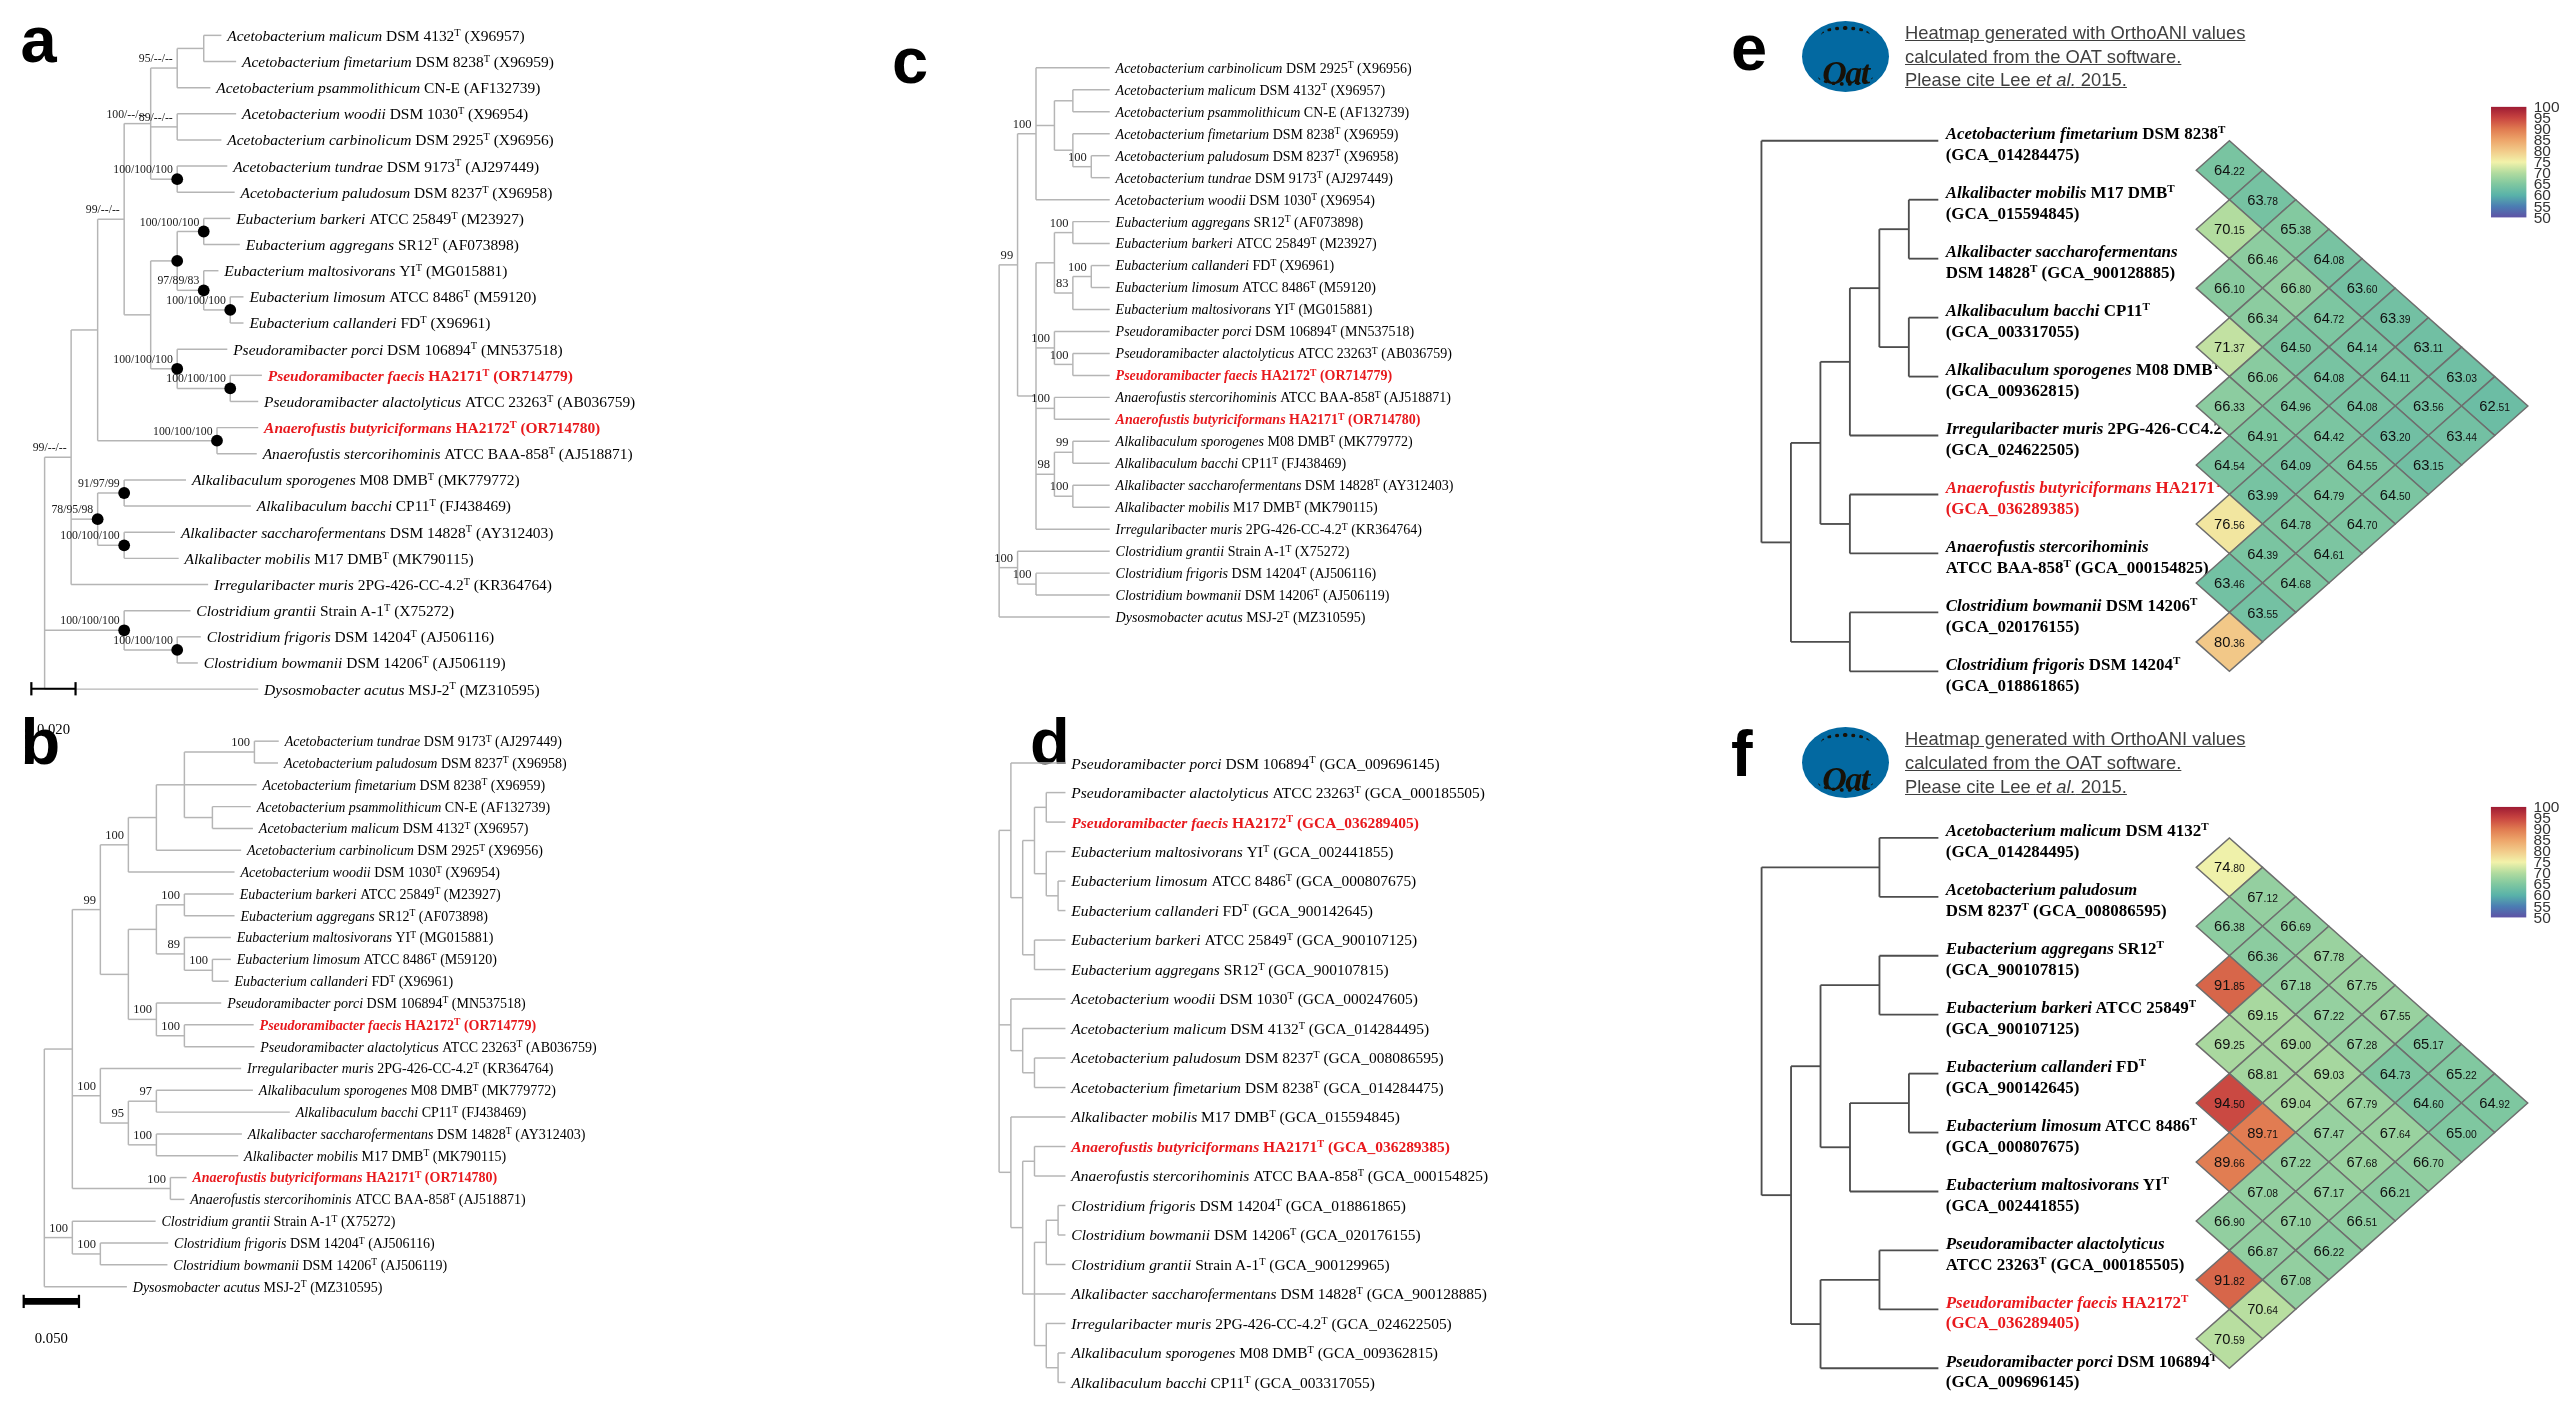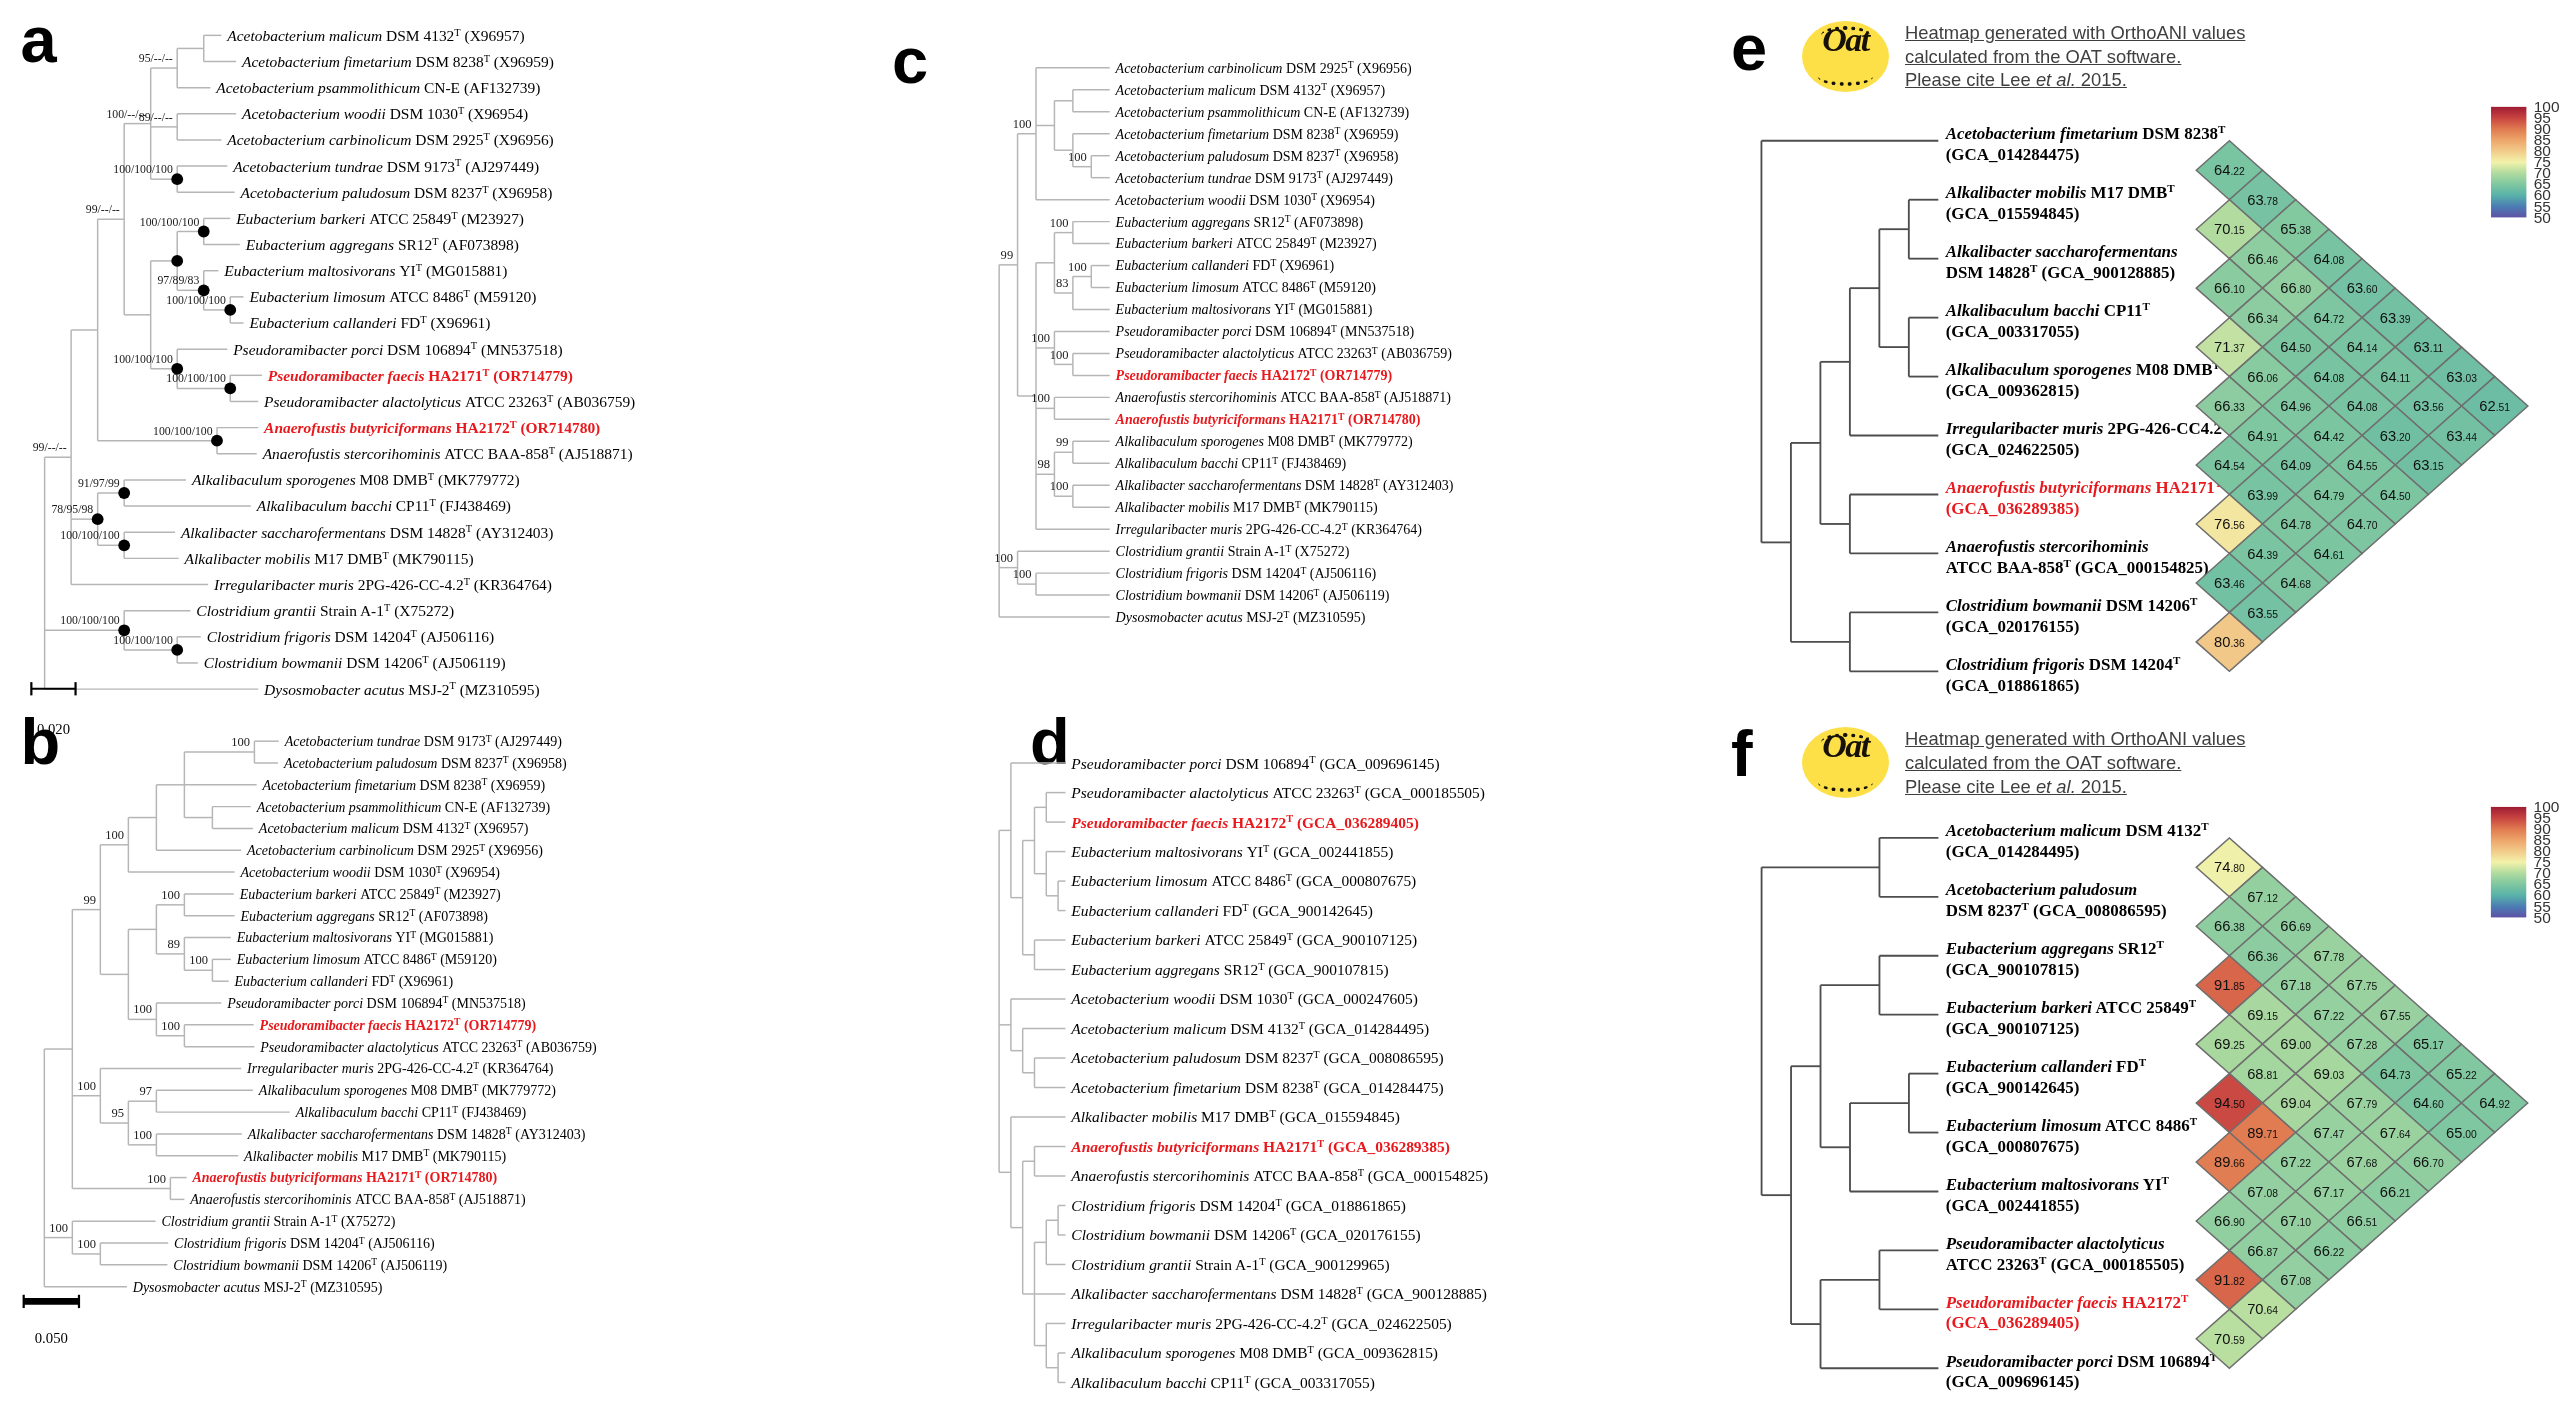--- a/index.html
+++ b/index.html
@@ -7,21 +7,21 @@
   .panel-letter{position:absolute;font:bold 65px "Liberation Sans",sans-serif;color:#000;line-height:1;}
   svg{position:absolute;overflow:visible;}
   .tl{font-family:"Liberation Serif",serif;fill:#000;}
   .it{font-style:italic;}
   .bd{font-weight:bold;}
   .redfill{fill:#e8191d;}
   .supp{font-family:"Liberation Serif",serif;fill:#1a1a1a;}
   .hv{font-family:"Liberation Sans",sans-serif;fill:#101010;}
   .tick{font-family:"Liberation Sans",sans-serif;fill:#333;font-size:21px;}
   .oat-header{position:absolute;display:flex;gap:16px;align-items:flex-start;}
-  .oat-logo{position:relative;width:87px;height:71px;background:#fde047;border-radius:50%;display:flex;align-items:flex-start;justify-content:center;}
+  .oat-logo{position:relative;width:87px;height:71px;background:#0369a1;border-radius:50%;display:flex;align-items:flex-end;justify-content:center;}
   .oat-logo::before{content:"";position:absolute;top:5.9px;left:19px;right:19px;height:14.7px;border-top:4.4px dotted #171107;border-radius:50%;}
   .oat-logo::after{content:"";position:absolute;bottom:5.9px;left:16px;right:16px;height:14.7px;border-bottom:4.4px dotted #171107;border-radius:50%;}
   .oat-logo span{font:bold italic 34px "Liberation Serif",serif;color:#171107;letter-spacing:-1.5px;}
   .oat-caption{font:18.4px/1.3 "Liberation Sans",sans-serif;color:#3f3f3f;text-decoration:underline;}
 </style>
 </head>
 <body>
 
 <div class="panel-letter" style="left:20.6px;top:7.4px;">a</div>
 <div class="panel-letter" style="left:20.6px;top:709px;">b</div>

